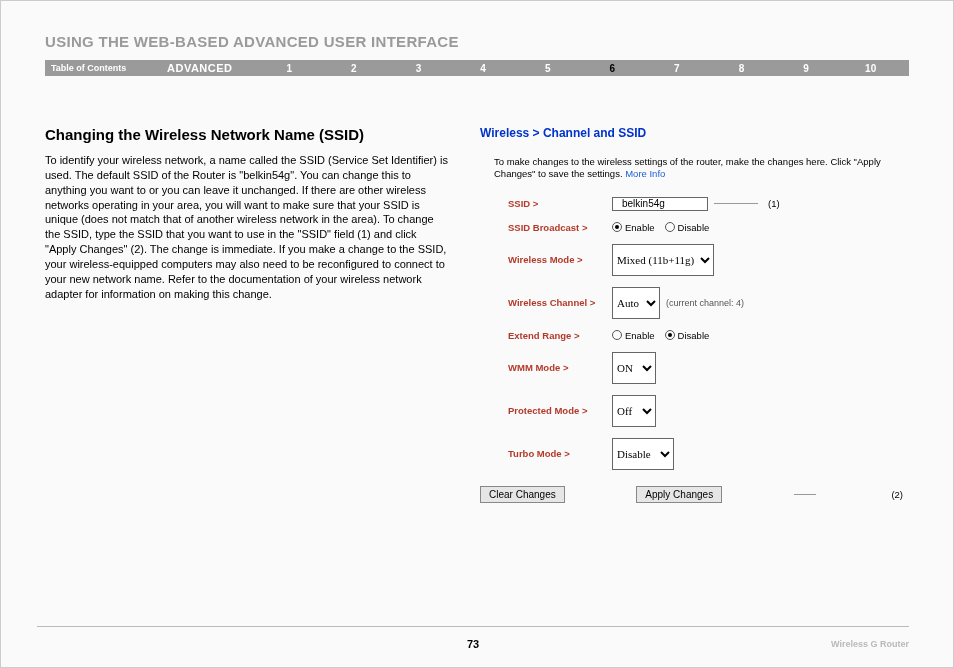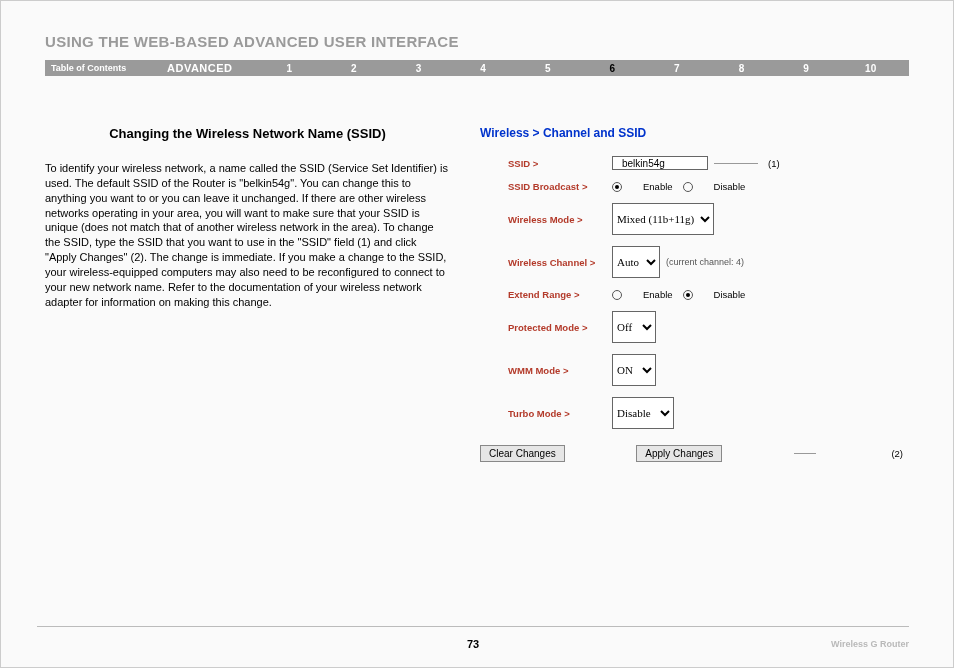--- a/index.html
+++ b/index.html
@@ -37,23 +37,22 @@
   .nav-num { flex: 1; text-align: center; font-size: 10px; cursor: pointer; }
   .nav-num.active { color: #000; }
   .content {
     display: flex;
     margin-top: 50px;
     gap: 30px;
   }
   .leftcol { flex: 0 0 405px; }
   .section-heading {
     font-weight: bold;
-    font-size: 13px;
-    margin-bottom: 20px;
-    text-align: center;
+    font-size: 15px;
+    margin-bottom: 10px;
   }
   .body-text {
     font-size: 11px;
     line-height: 1.35;
   }
   .rightcol { flex: 1; }
   .panel-title {
     color: #0033cc;
     font-weight: bold;
     font-size: 12px;
@@ -94,21 +93,21 @@
     font-family: inherit;
   }
   select.sbox {
     font-size: 11px;
     height: 32px;
     border: 1px solid #666;
     background: #fff;
     font-family: Liberation Serif, serif;
   }
   .radio-pair { display: flex; gap: 10px; align-items: center; }
-  .radio-opt { display: flex; align-items: flex-end; gap: 21px; }
+  .radio-opt { display: flex; align-items: center; gap: 3px; }
   .radio-dot {
     width: 10px; height: 10px; border: 1px solid #555; border-radius: 50%;
     display: inline-flex; align-items: center; justify-content: center;
   }
   .radio-dot.checked::after {
     content: ""; width: 4px; height: 4px; background: #000; border-radius: 50%;
   }
   .callout-line {
     height: 1px; background: #999; flex: 0 0 44px;
   }
@@ -166,20 +165,23 @@
   </div>
 
   <div class="content">
     <div class="leftcol">
       <div class="section-heading">Changing the Wireless Network Name (SSID)</div>
       <div class="body-text">To identify your wireless network, a name called the SSID (Service Set Identifier) is used. The default SSID of the Router is "belkin54g". You can change this to anything you want to or you can leave it unchanged. If there are other wireless networks operating in your area, you will want to make sure that your SSID is unique (does not match that of another wireless network in the area). To change the SSID, type the SSID that you want to use in the "SSID" field (1) and click "Apply Changes" (2). The change is immediate. If you make a change to the SSID, your wireless-equipped computers may also need to be reconfigured to connect to your new network name. Refer to the documentation of your wireless network adapter for information on making this change.</div>
     </div>
 
     <div class="rightcol">
       <div class="panel-title">Wireless &gt; Channel and SSID</div>
+      <div class="panel-desc">
+        <span>To make changes to the wireless settings of the router, make the changes here. Click "Apply Changes" to save the settings. </span><span class="more-info">More Info</span>
+      </div>
 
       <div class="form-row">
         <div class="form-label">SSID</div>
         <div class="form-control">
           <input class="tbox" type="text" value="belkin54g" style="">
           <span class="callout-line"></span>
           <span class="callout-label">(1)</span>
         </div>
       </div>
 
@@ -228,33 +230,33 @@
             </span>
             <span class="radio-opt">
               <span class="radio-dot checked"></span>
               <span>Disable</span>
             </span>
           </div>
         </div>
       </div>
 
       <div class="form-row">
+        <div class="form-label">WMM Mode</div>
+        <div class="form-control">
+          <select class="sbox" style="width:44px">
+            <option>ON</option>
+          </select>
+        </div>
+      </div>
+
+      <div class="form-row">
         <div class="form-label">Protected Mode</div>
         <div class="form-control">
           <select class="sbox" style="width:44px">
             <option>Off</option>
-          </select>
-        </div>
-      </div>
-
-      <div class="form-row">
-        <div class="form-label">WMM Mode</div>
-        <div class="form-control">
-          <select class="sbox" style="width:44px">
-            <option>ON</option>
           </select>
         </div>
       </div>
 
       <div class="form-row">
         <div class="form-label">Turbo Mode</div>
         <div class="form-control">
           <select class="sbox" style="width:62px">
             <option>Disable</option>
           </select>

